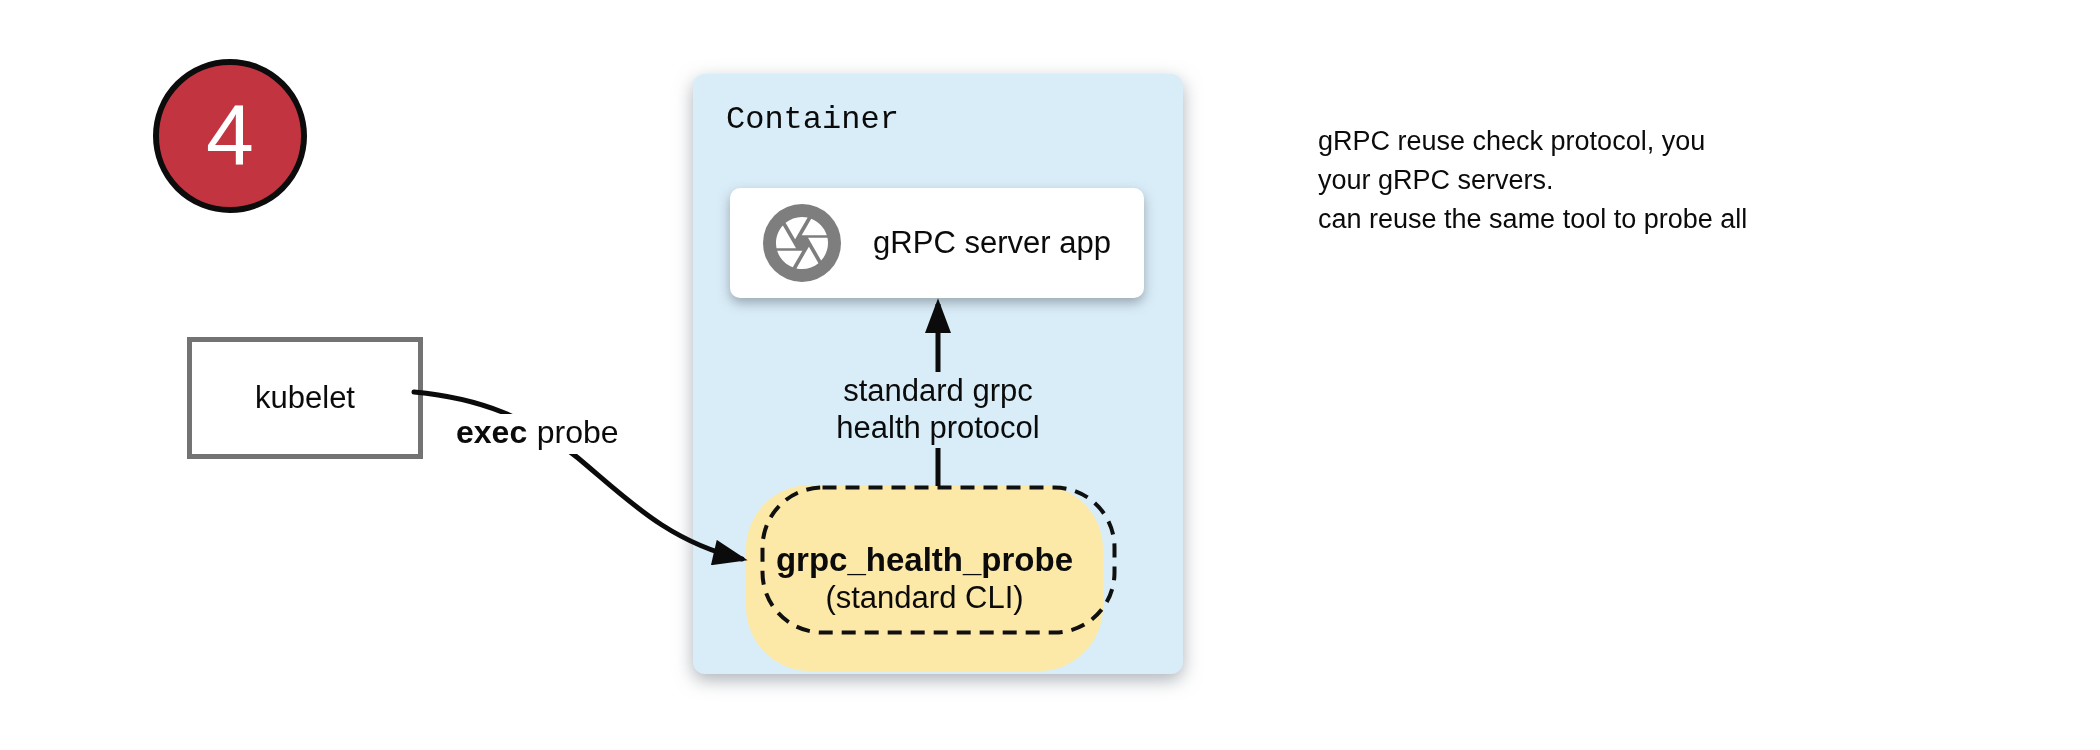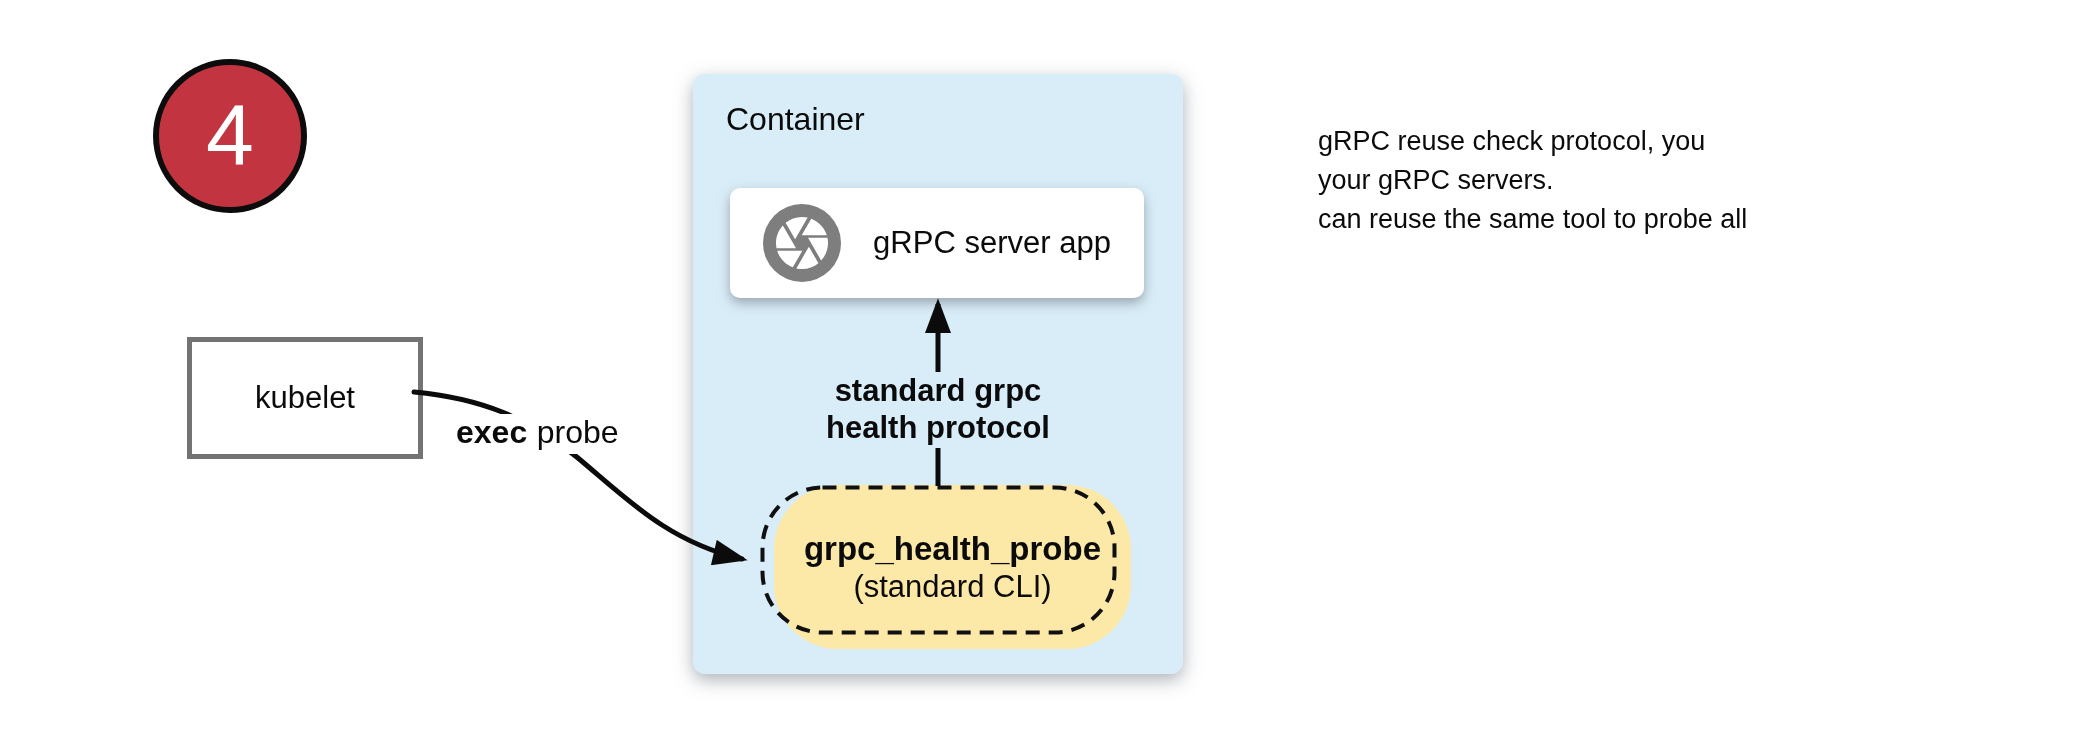--- a/index.html
+++ b/index.html
@@ -20,32 +20,32 @@
     background:var(--badge-red);border:6px solid #0c0c0c;border-radius:50%;
     display:flex;align-items:center;justify-content:center;z-index:2;
   }
   .badge span{color:#fff;font-size:86px;font-weight:400;line-height:1;margin-top:-4px;}
   
   .container-box{
     position:absolute;left:693px;top:74px;width:490px;height:600px;
     background:var(--container-blue);border-radius:12px;
     box-shadow:0 6px 18px rgba(105,115,125,.55);z-index:1;
   }
-  .container-label{position:absolute;left:33px;top:28px;font-size:32px;line-height:1.1;}
+  .container-label{position:absolute;left:33px;top:28px;font-size:32px;line-height:1.1;font-family:Liberation Mono, monospace;}
   .server-box{
     position:absolute;left:37px;top:114px;width:414px;height:110px;
     background:#fff;border-radius:10px;box-shadow:0 5px 12px rgba(100,110,120,.55);
     display:flex;align-items:center;justify-content:center;gap:32px;
   }
   .server-label{font-size:31px;}
   .server-icon{width:78px;height:78px;display:block;}
   .aperture-bg{fill:var(--icon-gray);}
   .aperture-blades{fill:#fff;}
   .probe-box{
-    position:absolute;left:81px;top:411px;width:357px;height:164px;
+    position:absolute;left:53px;top:411px;width:357px;height:186px;
     background:var(--probe-yellow);border-radius:64px;
     display:flex;flex-direction:column;align-items:center;justify-content:center;
     text-align:center;
   }
   .probe-title{font-size:33px;font-weight:700;line-height:38px;}
   .probe-subtitle{font-size:31px;line-height:37px;}
   
   .kubelet-box{
     position:absolute;left:187px;top:337px;width:226px;height:112px;
     background:#fff;border:5px solid #737373;
@@ -59,21 +59,21 @@
   svg.arrows .head{fill:var(--ink);}
   
   .exec-label{
     position:absolute;left:452px;top:414px;z-index:4;background:#fff;
     font-size:32px;line-height:36px;padding:0 4px 4px 4px;
   }
   .exec-label .rest{margin-left:.3em;margin-top:41px;}
   .protocol-label{
     position:absolute;left:938px;top:372px;transform:translateX(-50%);z-index:4;
     background:var(--container-blue);text-align:center;font-size:31px;line-height:37px;
-    padding:0 10px 2px 10px;white-space:nowrap;font-weight:bold;
+    padding:0 10px 2px 10px;white-space:nowrap;
   }
   
   .note{position:absolute;left:1318px;top:122px;z-index:2;font-size:27px;line-height:39px;}
 </style>
 </head>
 <body>
 
 <div id="canvas">
 
   <div class="badge">

